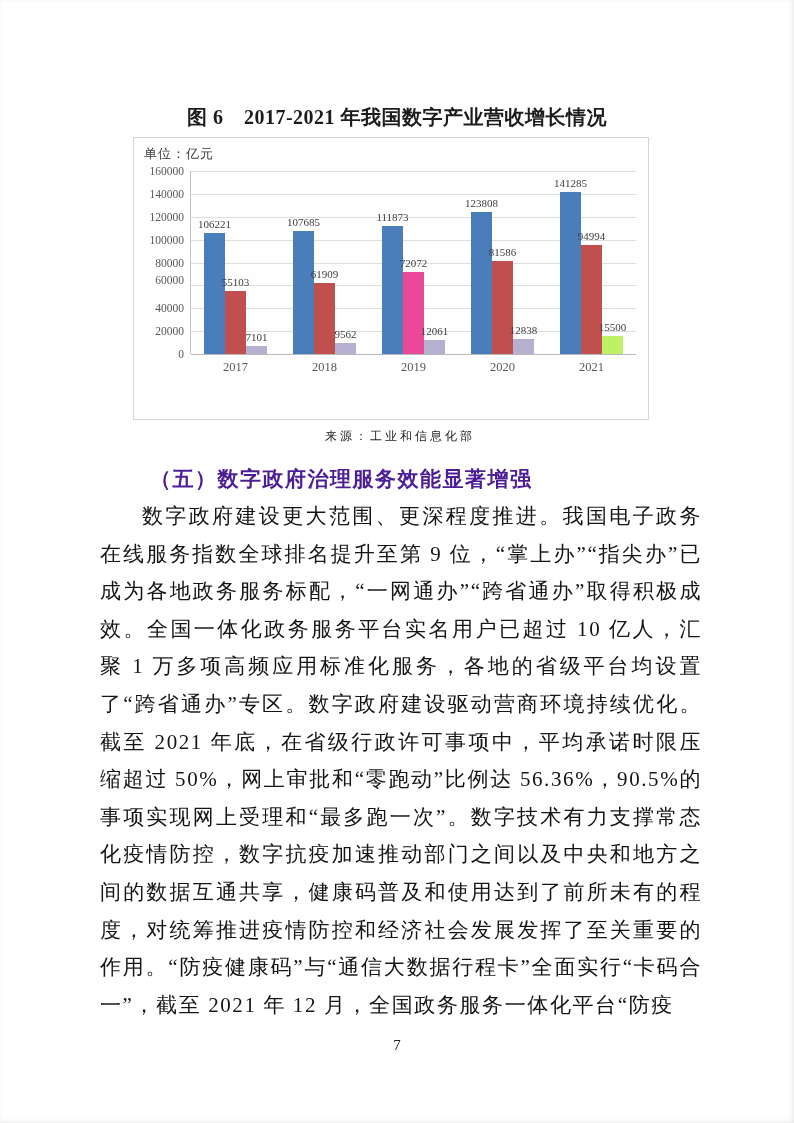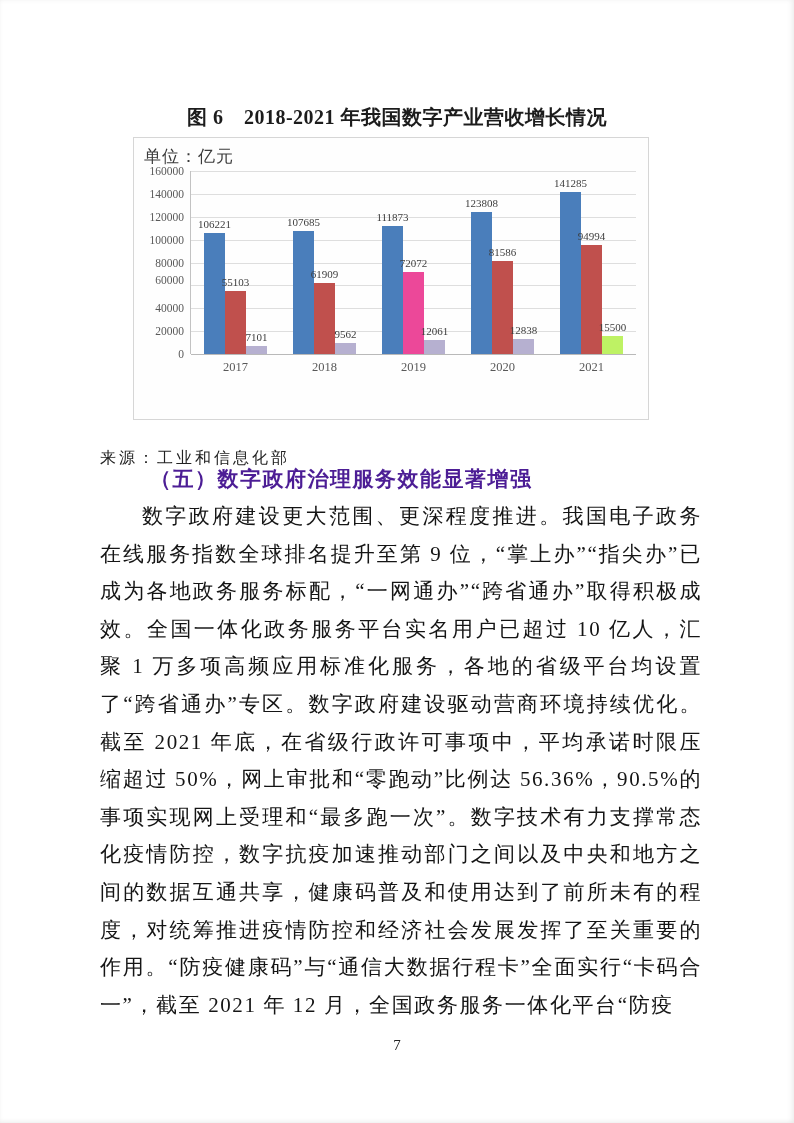--- a/index.html
+++ b/index.html
@@ -15,21 +15,21 @@
     position:absolute; top:104px; left:0; width:100%;
     text-align:center; font-size:20px; font-weight:bold; color:#1c1c1c;
     white-space:pre; letter-spacing:0.5px;
   }
 
   
   .chart-box {
     position:absolute; left:133px; top:137px; width:514px; height:281px;
     border:1px solid #d6d6d6; background:#fefefe;
   }
-  .unit-label { position:absolute; left:10px; top:7px; font-size:17px; color:#3a3a3a; letter-spacing:1px; }
+  .unit-label { position:absolute; left:10px; top:7px; font-size:13px; color:#3a3a3a; letter-spacing:1px; }
   .plot-area { position:absolute; left:57px; top:33px; width:445px; height:183px; }
   .grid-line { position:absolute; left:0; width:100%; height:1px; background:#dedede; }
   .axis-line-x { position:absolute; left:0; bottom:-1px; width:100%; height:1px; background:#b9b9b9; }
   .axis-line-y { position:absolute; left:-1px; top:0; bottom:0; width:1px; background:#c2c2c2; }
   .ytick { position:absolute; right:calc(100% + 7px); transform:translateY(-50%);
            font-size:11.5px; color:#595959; white-space:nowrap; }
   .groups { position:absolute; left:0; top:0; width:100%; height:100%; display:flex; }
   .group { flex:1 1 0; display:flex; align-items:flex-end; justify-content:center; }
   .bar { width:21px; position:relative; }
   .bar-value {
@@ -38,22 +38,22 @@
   }
   .xlabels { position:absolute; left:57px; top:222px; width:445px; display:flex; }
   .xlabel { flex:1 1 0; text-align:center; font-size:12.5px; color:#595959; }
   .legend { position:absolute; left:0; right:0; top:249px; display:flex;
             justify-content:center; gap:40px; }
   .legend-item { display:flex; align-items:center; gap:6px; font-size:13.5px; color:#333; }
   .swatch { width:11px; height:11px; flex:0 0 auto; }
 
   
   .source-line {
-    position:absolute; top:448px; left:100px; width:600px; text-align:left;
-    font-size:16px; color:#222; letter-spacing:3px;
+    position:absolute; top:428px; left:100px; width:600px; text-align:center;
+    font-size:12px; color:#222; letter-spacing:3px;
   }
 
   
   .section-heading {
     position:absolute; top:465px; left:100px; width:640px;
     font-size:21px; font-weight:bold; color:#4c1d95; letter-spacing:1.5px;
     text-indent:50px;
   }
 
   
@@ -68,21 +68,21 @@
   .page-number {
     position:absolute; top:1037px; left:0; width:100%;
     text-align:center; font-size:15px; color:#222;
   }
 </style>
 </head>
 <body>
 
 <div class="page">
 
-  <div class="fig-title">图 6　2018-2021 年我国数字产业营收增长情况</div>
+  <div class="fig-title">图 6　2017-2021 年我国数字产业营收增长情况</div>
 
   <div class="chart-box">
     <div class="unit-label">单位：亿元</div>
     <div class="plot-area">
       <div class="axis-line-y"></div>
       <div class="axis-line-x"></div>
     <div class="ytick" style="top: 183px;">0</div>
         <div class="grid-line" style="top: 160.125px;"></div>
         <div class="ytick" style="top: 160.125px;">20000</div>
         <div class="grid-line" style="top: 137.25px;"></div>

